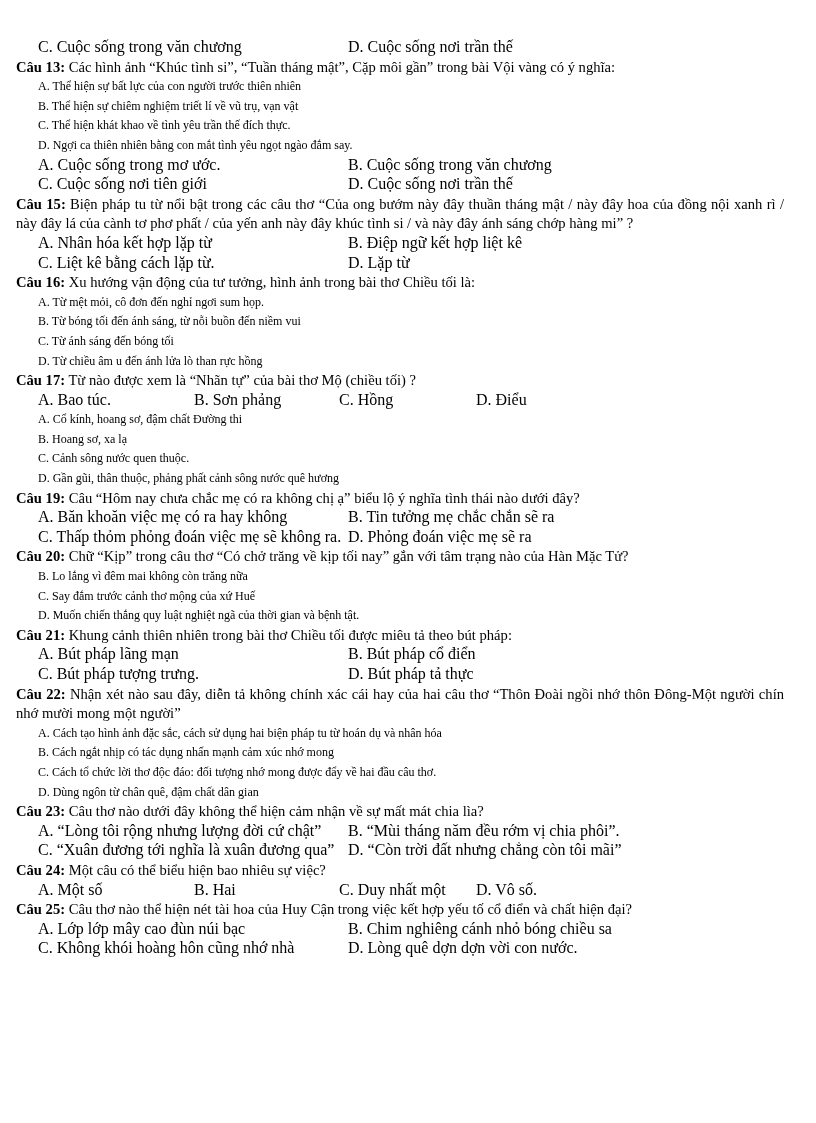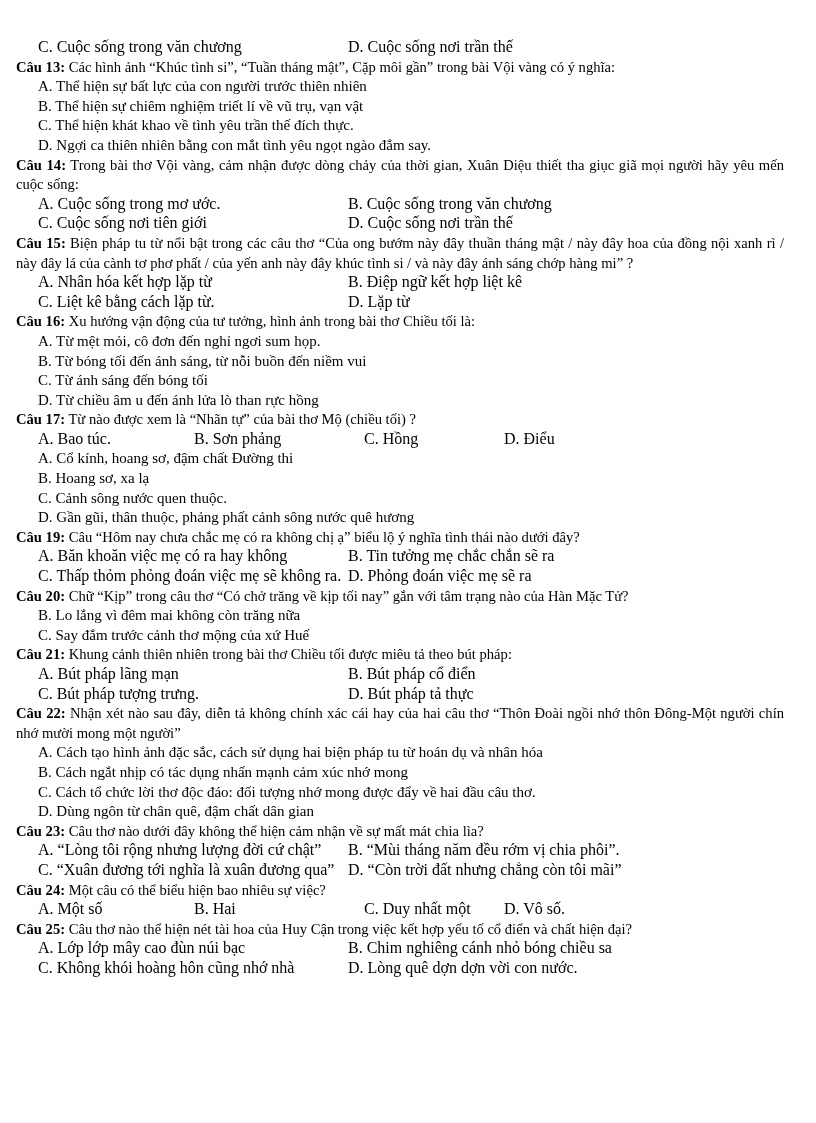--- a/index.html
+++ b/index.html
@@ -31,40 +31,40 @@
     text-align:justify;
     text-justify:inter-word;
     margin:0;
     padding:0;
     white-space:normal;
   }
   .stem .num{ font-weight:bold; }
 
   
   .opt-line{
-    font-size:15px;
+    font-size:12px;
     line-height:19.6px;
     margin:0;
     padding:0;
     position:relative;
     white-space:nowrap;
   }
 
   
   .ind1{ padding-left:22px; }      
   .colrow{ position:relative; height:19.6px; }
   .colrow .c-a{ position:absolute; left:22px;  top:0; }
   .colrow .c-b{ position:absolute; left:332px; top:0; }
 
   
   .row4{ position:relative; height:19.6px; }
   .row4 .p1{ position:absolute; left:22px;  top:0; }
   .row4 .p2{ position:absolute; left:178px; top:0; }
-  .row4 .p3{ position:absolute; left:348px; top:0; }
-  .row4 .p4{ position:absolute; left:488px; top:0; }
+  .row4 .p3{ position:absolute; left:323px; top:0; }
+  .row4 .p4{ position:absolute; left:460px; top:0; }
 </style>
 </head>
 <body>
 
 <div class="page">
   <div class="content">
 
     <div class="colrow">
       <span class="c-a">C. Cuộc sống trong văn chương</span>
       <span class="c-b">D. Cuộc sống nơi trần thế</span>
@@ -72,21 +72,20 @@
 
     <div id="questions">
         <div class="qblock">
           <p class="stem"><span class="num">Câu 13:</span><span> Các hình ảnh “Khúc tình si”, “Tuần tháng mật”, Cặp môi gần” trong bài Vội vàng có ý nghĩa:</span></p>
           <div class="opt-line ind1">A. Thể hiện sự bất lực của con người trước thiên nhiên</div>
           <div class="opt-line ind1">B. Thể hiện sự chiêm nghiệm  triết lí về vũ trụ, vạn vật</div>
           <div class="opt-line ind1">C. Thể hiện khát khao về tình yêu trần thế đích thực.</div>
           <div class="opt-line ind1">D. Ngợi ca thiên nhiên bằng con mắt tình yêu ngọt ngào đắm say.</div>
         </div>
         <div class="qblock">
-          <p class="stem"><span class="num">Câu 14:</span><span> Trong bài thơ Vội vàng, cảm nhận được dòng chảy của thời gian, Xuân Diệu thiết tha giục giã mọi người hãy yêu mến cuộc sống:</span></p>
           <div class="colrow">
             <span class="c-a">A. Cuộc sống trong mơ ước.</span>
             <span class="c-b">B. Cuộc sống trong văn chương</span>
           </div>
           <div class="colrow">
             <span class="c-a">C. Cuộc sống nơi tiên giới</span>
             <span class="c-b">D. Cuộc sống nơi trần thế</span>
           </div>
         </div>
         <div class="qblock">
@@ -130,20 +129,21 @@
           </div>
           <div class="colrow">
             <span class="c-a">C. Thấp thỏm phỏng đoán việc mẹ sẽ không ra.</span>
             <span class="c-b">D. Phỏng đoán việc mẹ sẽ ra</span>
           </div>
         </div>
         <div class="qblock">
           <p class="stem"><span class="num">Câu 20:</span><span> Chữ “Kịp” trong câu thơ “Có chở trăng về kịp tối nay” gắn với tâm trạng nào của Hàn Mặc Tử?</span></p>
           <div class="opt-line ind1">B. Lo lắng vì đêm mai không còn trăng nữa</div>
           <div class="opt-line ind1">C. Say đắm trước cảnh thơ mộng của xứ Huế</div>
+          <div class="opt-line ind1">D. Muốn chiến thắng quy luật nghiệt ngã của thời gian và bệnh tật.</div>
         </div>
         <div class="qblock">
           <p class="stem"><span class="num">Câu 21:</span><span> Khung cảnh thiên nhiên trong bài thơ Chiều tối được miêu tả theo bút pháp:</span></p>
           <div class="colrow">
             <span class="c-a">A. Bút pháp lãng mạn</span>
             <span class="c-b">B. Bút pháp cổ điển</span>
           </div>
           <div class="colrow">
             <span class="c-a">C. Bút pháp tượng trưng.</span>
             <span class="c-b">D. Bút pháp tả thực</span>

